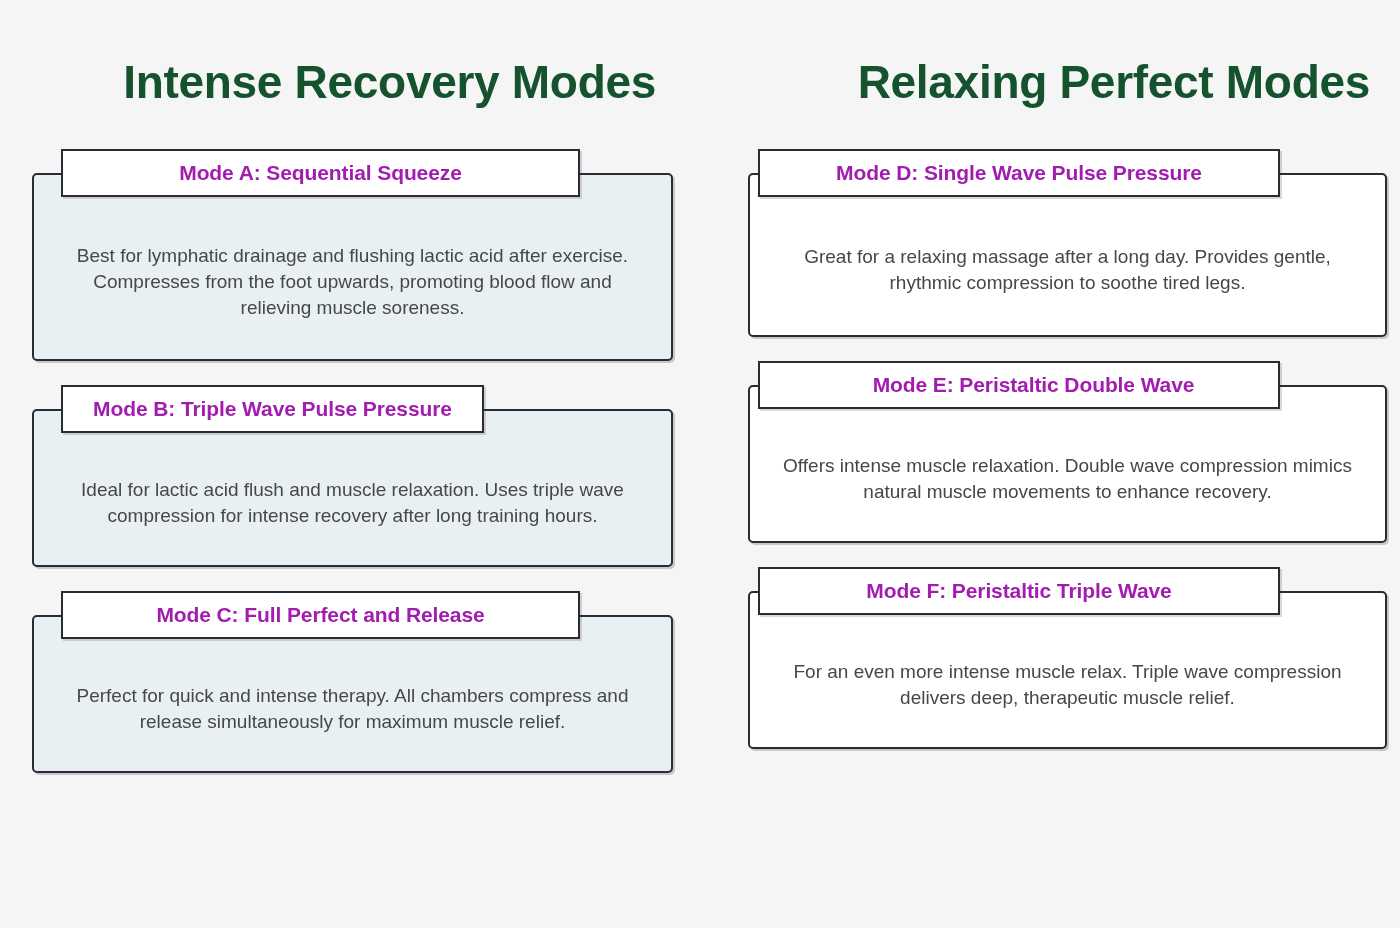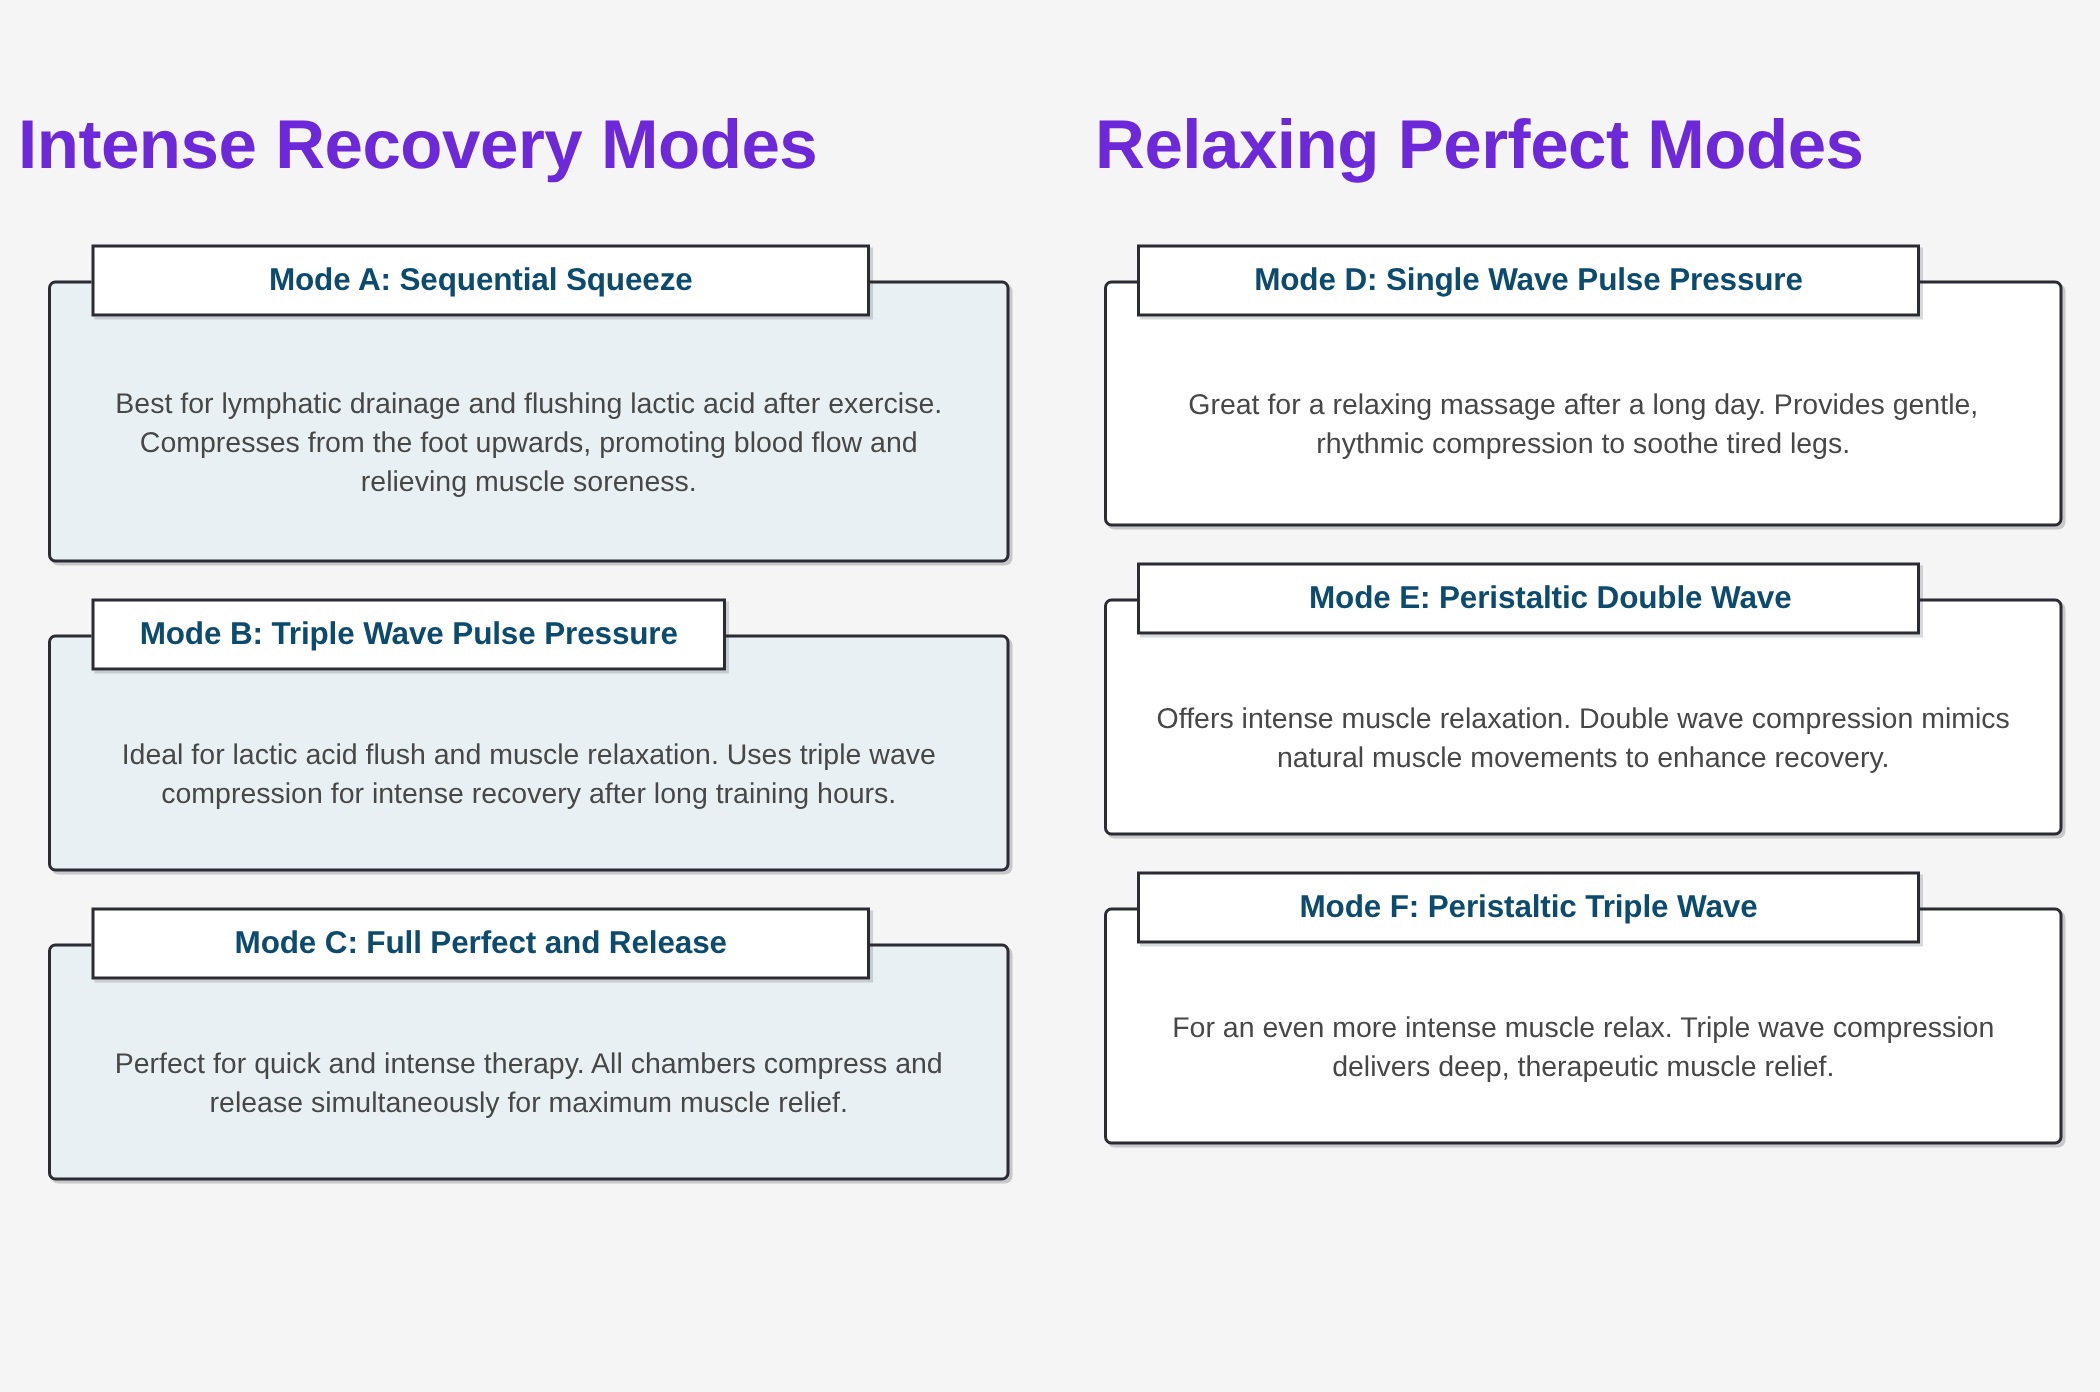--- a/index.html
+++ b/index.html
@@ -20,25 +20,25 @@
   }
 
   .column {
     width: 700px;
     position: relative;
   }
 
   .col-title {
     font-size: 46px;
     font-weight: bold;
-    color: #6d28d9;
-    text-align: left;
+    color: #14532d;
+    text-align: right;
     line-height: 1.42;
     letter-spacing: -0.3px;
-    padding-top: 64px;
+    padding-top: 50px;
   }
 
   .col-left .col-title  { padding-left: 12px; padding-right: 44px; }
   .col-right .col-title { padding-left: 30px; padding-right: 30px; }
 
   .cards {
     position: relative;
     margin-top: 34px;
   }
 
@@ -58,21 +58,21 @@
     justify-content: center;
   }
 
   .col-left .card-body {
     left: 32px;
     width: 641px;
     background: #e9f0f3;
   }
 
   .col-right .card-body {
-    left: 36px;
+    left: 48px;
     width: 639px;
     background: #ffffff;
   }
 
   .card-text {
     font-size: 19px;
     line-height: 1.38;
     color: #474747;
     text-align: center;
     padding: 46px 24px 16px 24px;
@@ -89,21 +89,21 @@
     display: flex;
     align-items: center;
     justify-content: center;
     z-index: 3;
     padding: 0 18px;
   }
 
   .card-header span {
     font-size: 21px;
     font-weight: bold;
-    color: #0c4a6e;
+    color: #a21caf;
     white-space: nowrap;
     letter-spacing: -0.1px;
   }
 
   
   .col-left  .slot-0 .card-body { height: 188px; }
   .col-left  .slot-1 .card-body { height: 158px; }
   .col-left  .slot-2 .card-body { height: 158px; }
 
   .col-left  .slot-0 .card-header { left: 61px;  width: 519px; }

